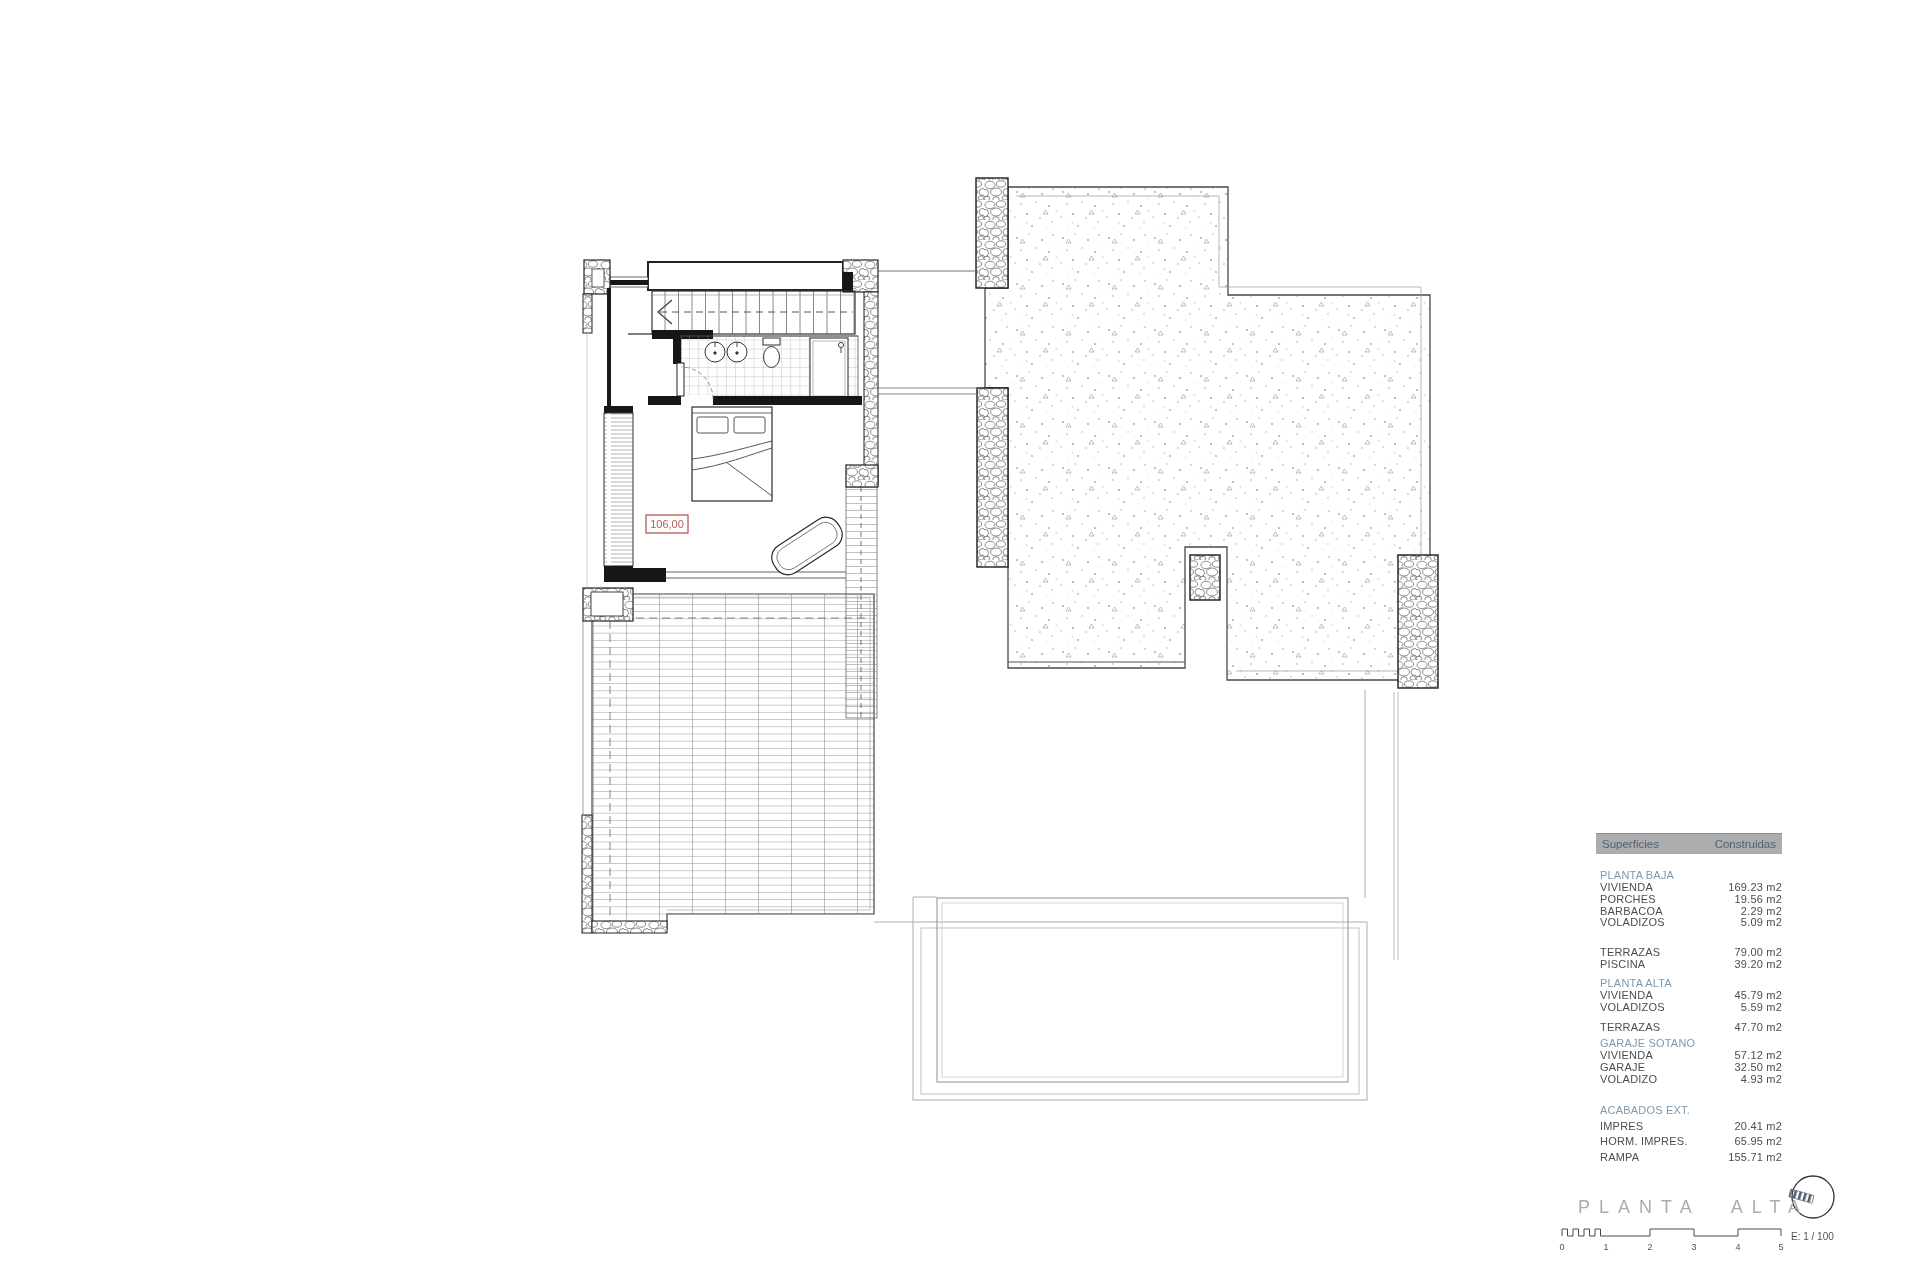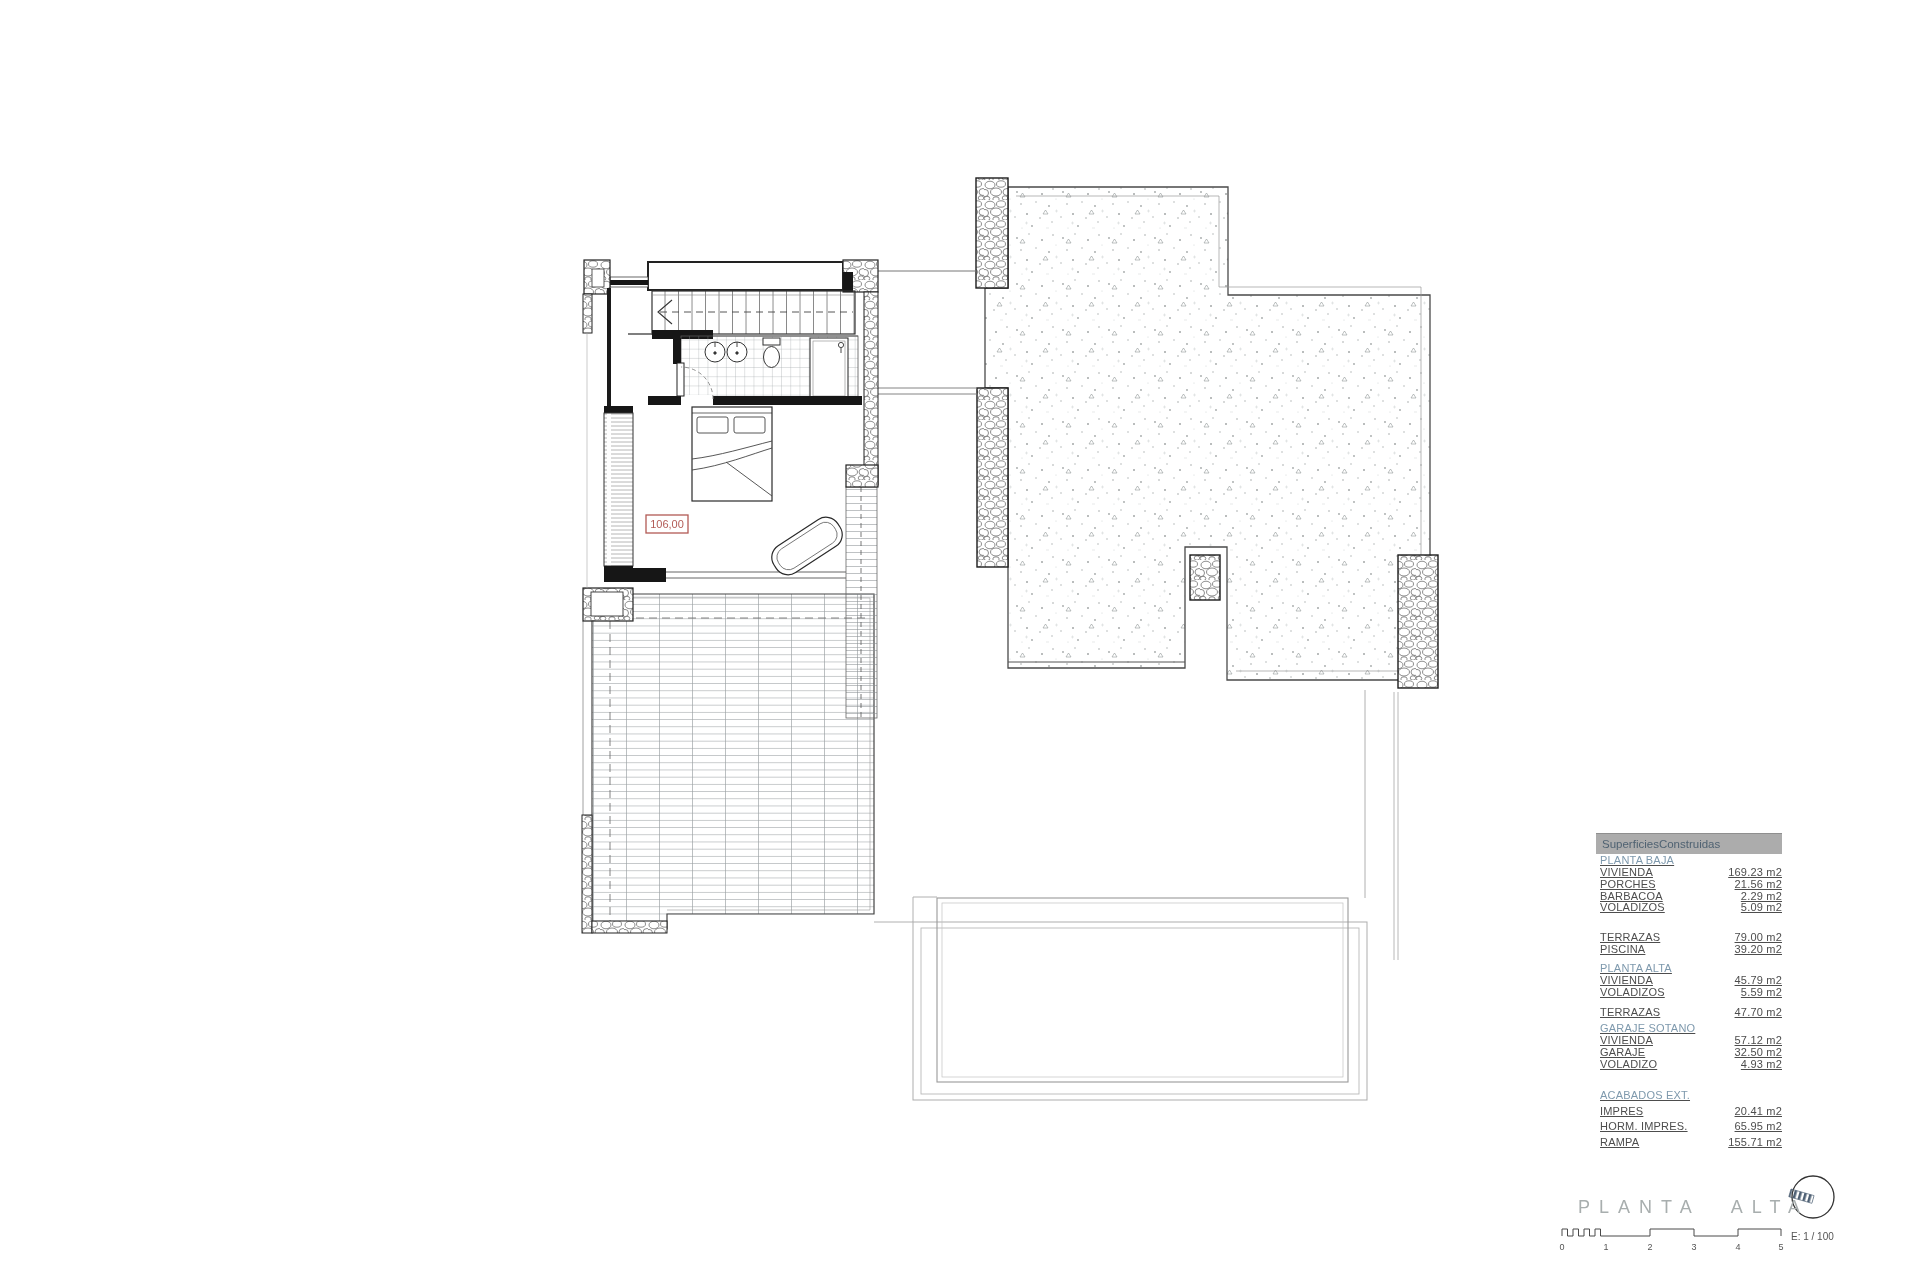--- a/index.html
+++ b/index.html
@@ -14,25 +14,25 @@
     width:1920px;height:1280px;position:relative;background:#ffffff;
     font-family:"Liberation Sans", sans-serif;overflow:hidden;
   }
   .plan-svg{position:absolute;left:0;top:0;}
   .area-table{
     position:absolute;left:1596px;top:833px;width:186px;
     font-size:11px;color:var(--ink);
   }
   .tbl-header{
     background:var(--header-bg);color:var(--header-fg);
-    display:flex;justify-content:flex-start;
+    display:flex;justify-content:space-between;
     padding:4px 6px;font-size:11.5px;
     border-top:1px solid #8f8f8f;
   }
-  .tbl-body{padding-left:4px;text-decoration:underline;}
+  .tbl-body{margin-top:15px;padding-left:4px;}
   .tr{display:flex;justify-content:space-between;line-height:11.8px;letter-spacing:.2px;}
   .tr-section{color:var(--section);line-height:13px;}
   .tr .val{text-align:left;}
   .page-title{
     position:absolute;left:1578px;top:1197px;
     font-size:18px;color:#a8aeae;letter-spacing:9px;word-spacing:18px;white-space:nowrap;
   }
   svg text{font-family:"Liberation Sans", sans-serif;}
   .roomlbl{font-size:11px;fill:var(--accent);}
   .scalenum{font-size:9px;fill:#555;}
@@ -257,21 +257,21 @@
   <div class="tbl-body">
       <div class="tr tr-section">
         <span>PLANTA BAJA</span>
       </div>
       <div class="tr tr-item">
         <span>VIVIENDA</span>
         <span class="val">169.23 m2</span>
       </div>
       <div class="tr tr-item">
         <span>PORCHES</span>
-        <span class="val">21.56 m2</span>
+        <span class="val">19.56 m2</span>
       </div>
       <div class="tr tr-item">
         <span>BARBACOA</span>
         <span class="val">2.29 m2</span>
       </div>
       <div class="tr tr-item">
         <span>VOLADIZOS</span>
         <span class="val">5.09 m2</span>
       </div>
       <div style="height: 18px;"></div>

